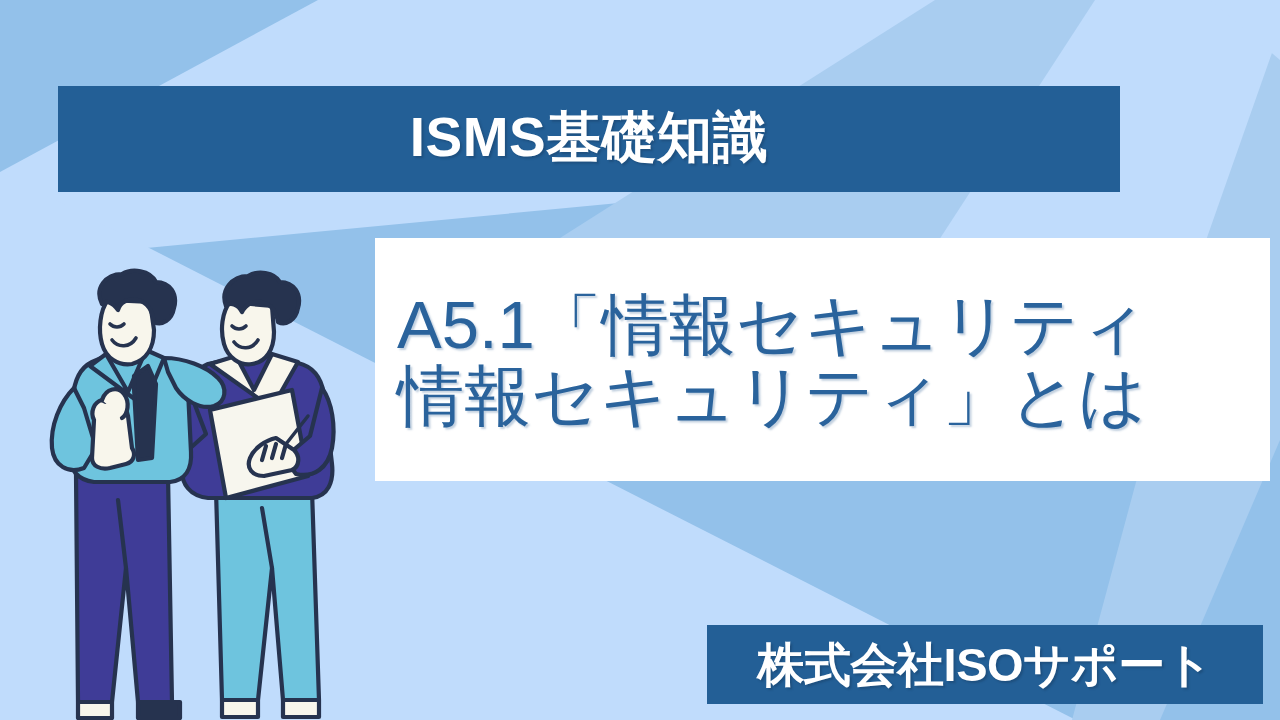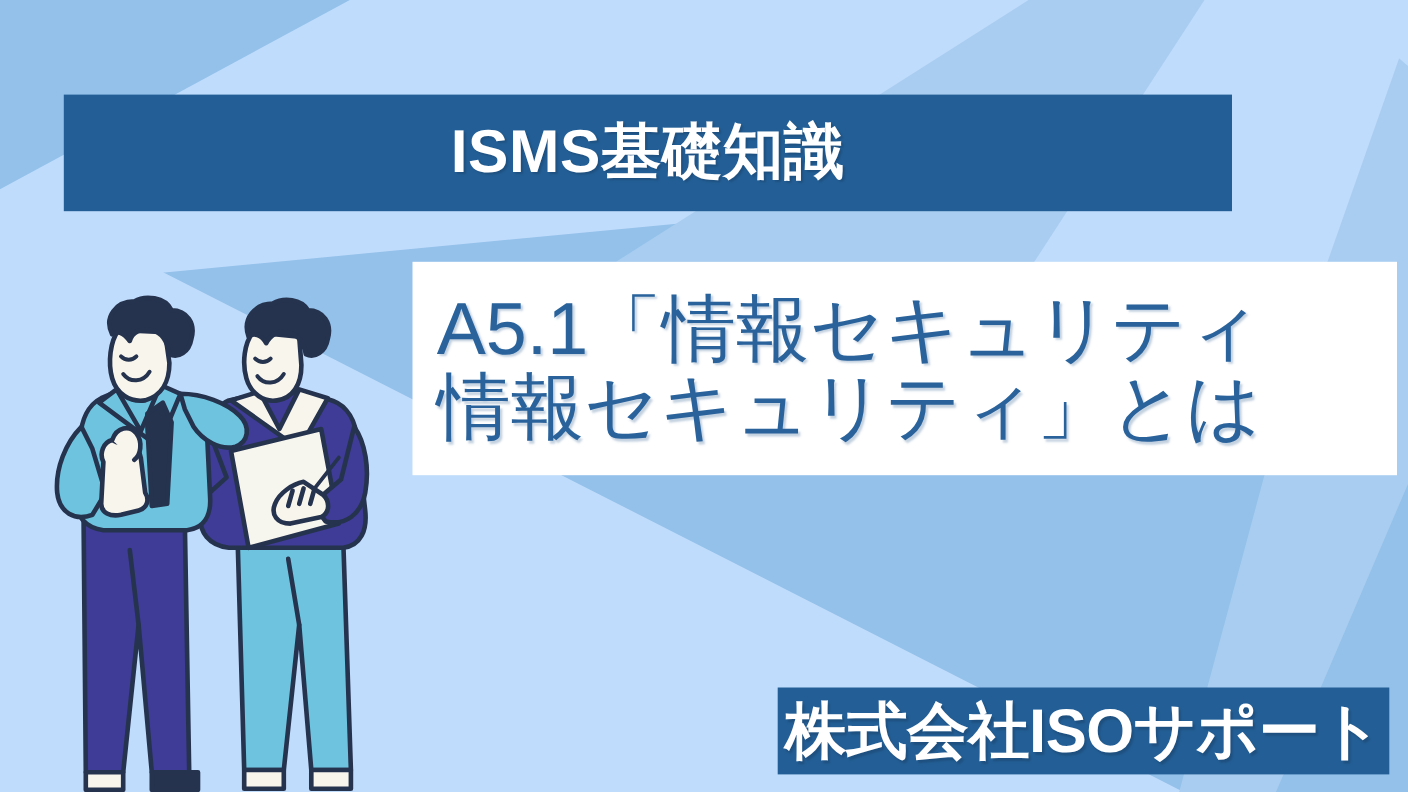--- a/index.html
+++ b/index.html
@@ -47,21 +47,21 @@
     white-space: nowrap;
     text-shadow: 2px 2px 2px rgba(20,45,75,0.30);
   }
 
   
   .title-card {
     position: absolute;
     left: 375px;
     top: 238px;
     width: 895px;
-    height: 194px;
+    height: 243px;
     background: #ffffff;
     display: flex;
     flex-direction: column;
     align-items: flex-start;
     justify-content: center;
     box-sizing: border-box;
     padding: 0 18px 0 22px;
   }
   .title-line {
     color: #2a639c;
@@ -84,21 +84,21 @@
     width: 556px;
     height: 79px;
     background: #235f96;
     display: flex;
     align-items: center;
     justify-content: center;
     box-sizing: border-box;
   }
   .company-banner-text {
     color: #ffffff;
-    font-size: 56px;
+    font-size: 47px;
     font-weight: bold;
     line-height: 1;
     white-space: nowrap;
     letter-spacing: -0.5px;
     text-shadow: 2px 2px 2px rgba(20,45,75,0.30);
   }
 
   
   .illustration {
     position: absolute;

